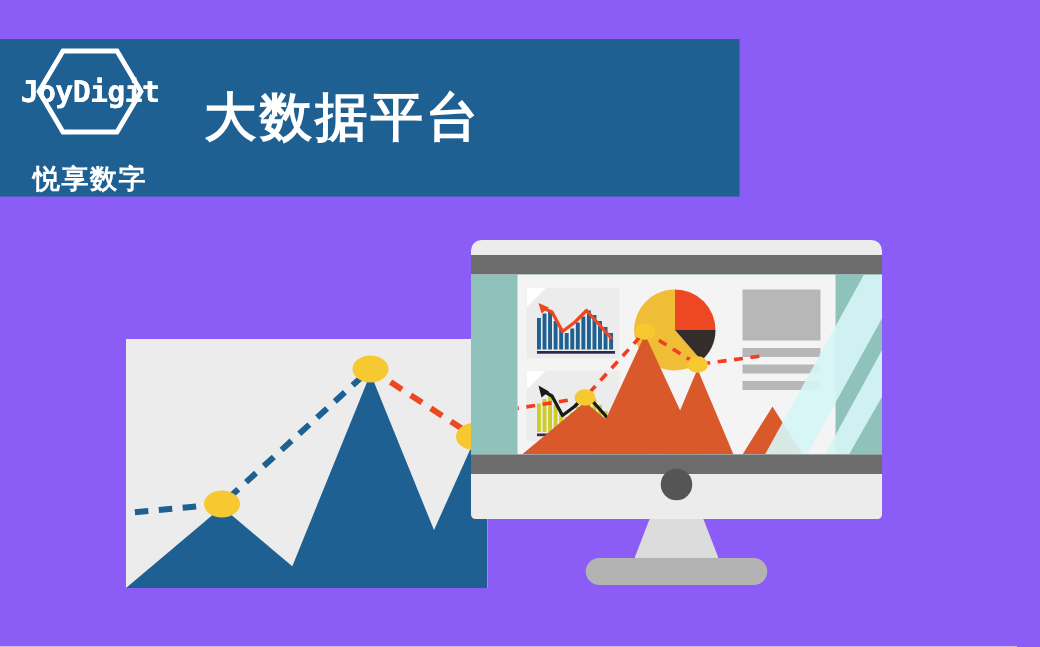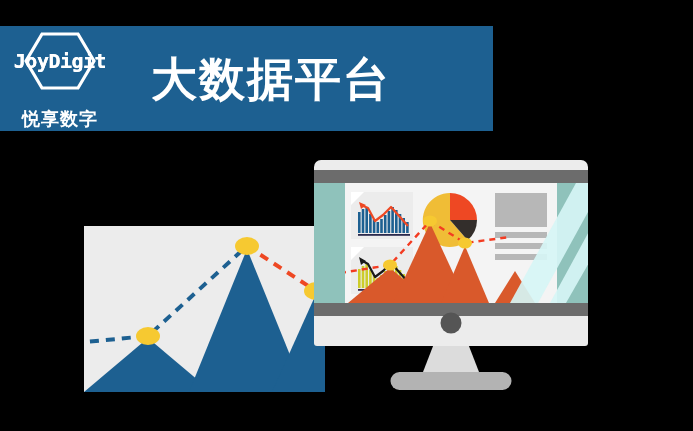--- a/index.html
+++ b/index.html
@@ -10,21 +10,21 @@
   }
   body {
     font-family: "Liberation Sans", sans-serif;
   }
 
   .banner {
     position: relative;
     width: 693px;
     height: 431px;
     overflow: hidden;
-    background: #000000;
+    background: #8b5cf6;
   }
 
   
   .header-bar {
     position: absolute;
     left: 0;
     top: 26px;
     width: 493px;
     height: 105px;
     background: #1d6091;
@@ -83,25 +83,25 @@
     color: #ffffff;
     font-size: 18px;
     font-weight: bold;
     letter-spacing: 1px;
     line-height: 1;
     white-space: nowrap;
   }
 
   .header-title {
     color: #ffffff;
-    font-size: 46px;
+    font-size: 35px;
     font-weight: bold;
     letter-spacing: 2px;
     line-height: 1;
-    margin-left: 31px;
+    margin-left: 16px;
     white-space: nowrap;
   }
 
   
   .left-panel {
     position: absolute;
     left: 84px;
     top: 226px;
     width: 241px;
     height: 166px;

